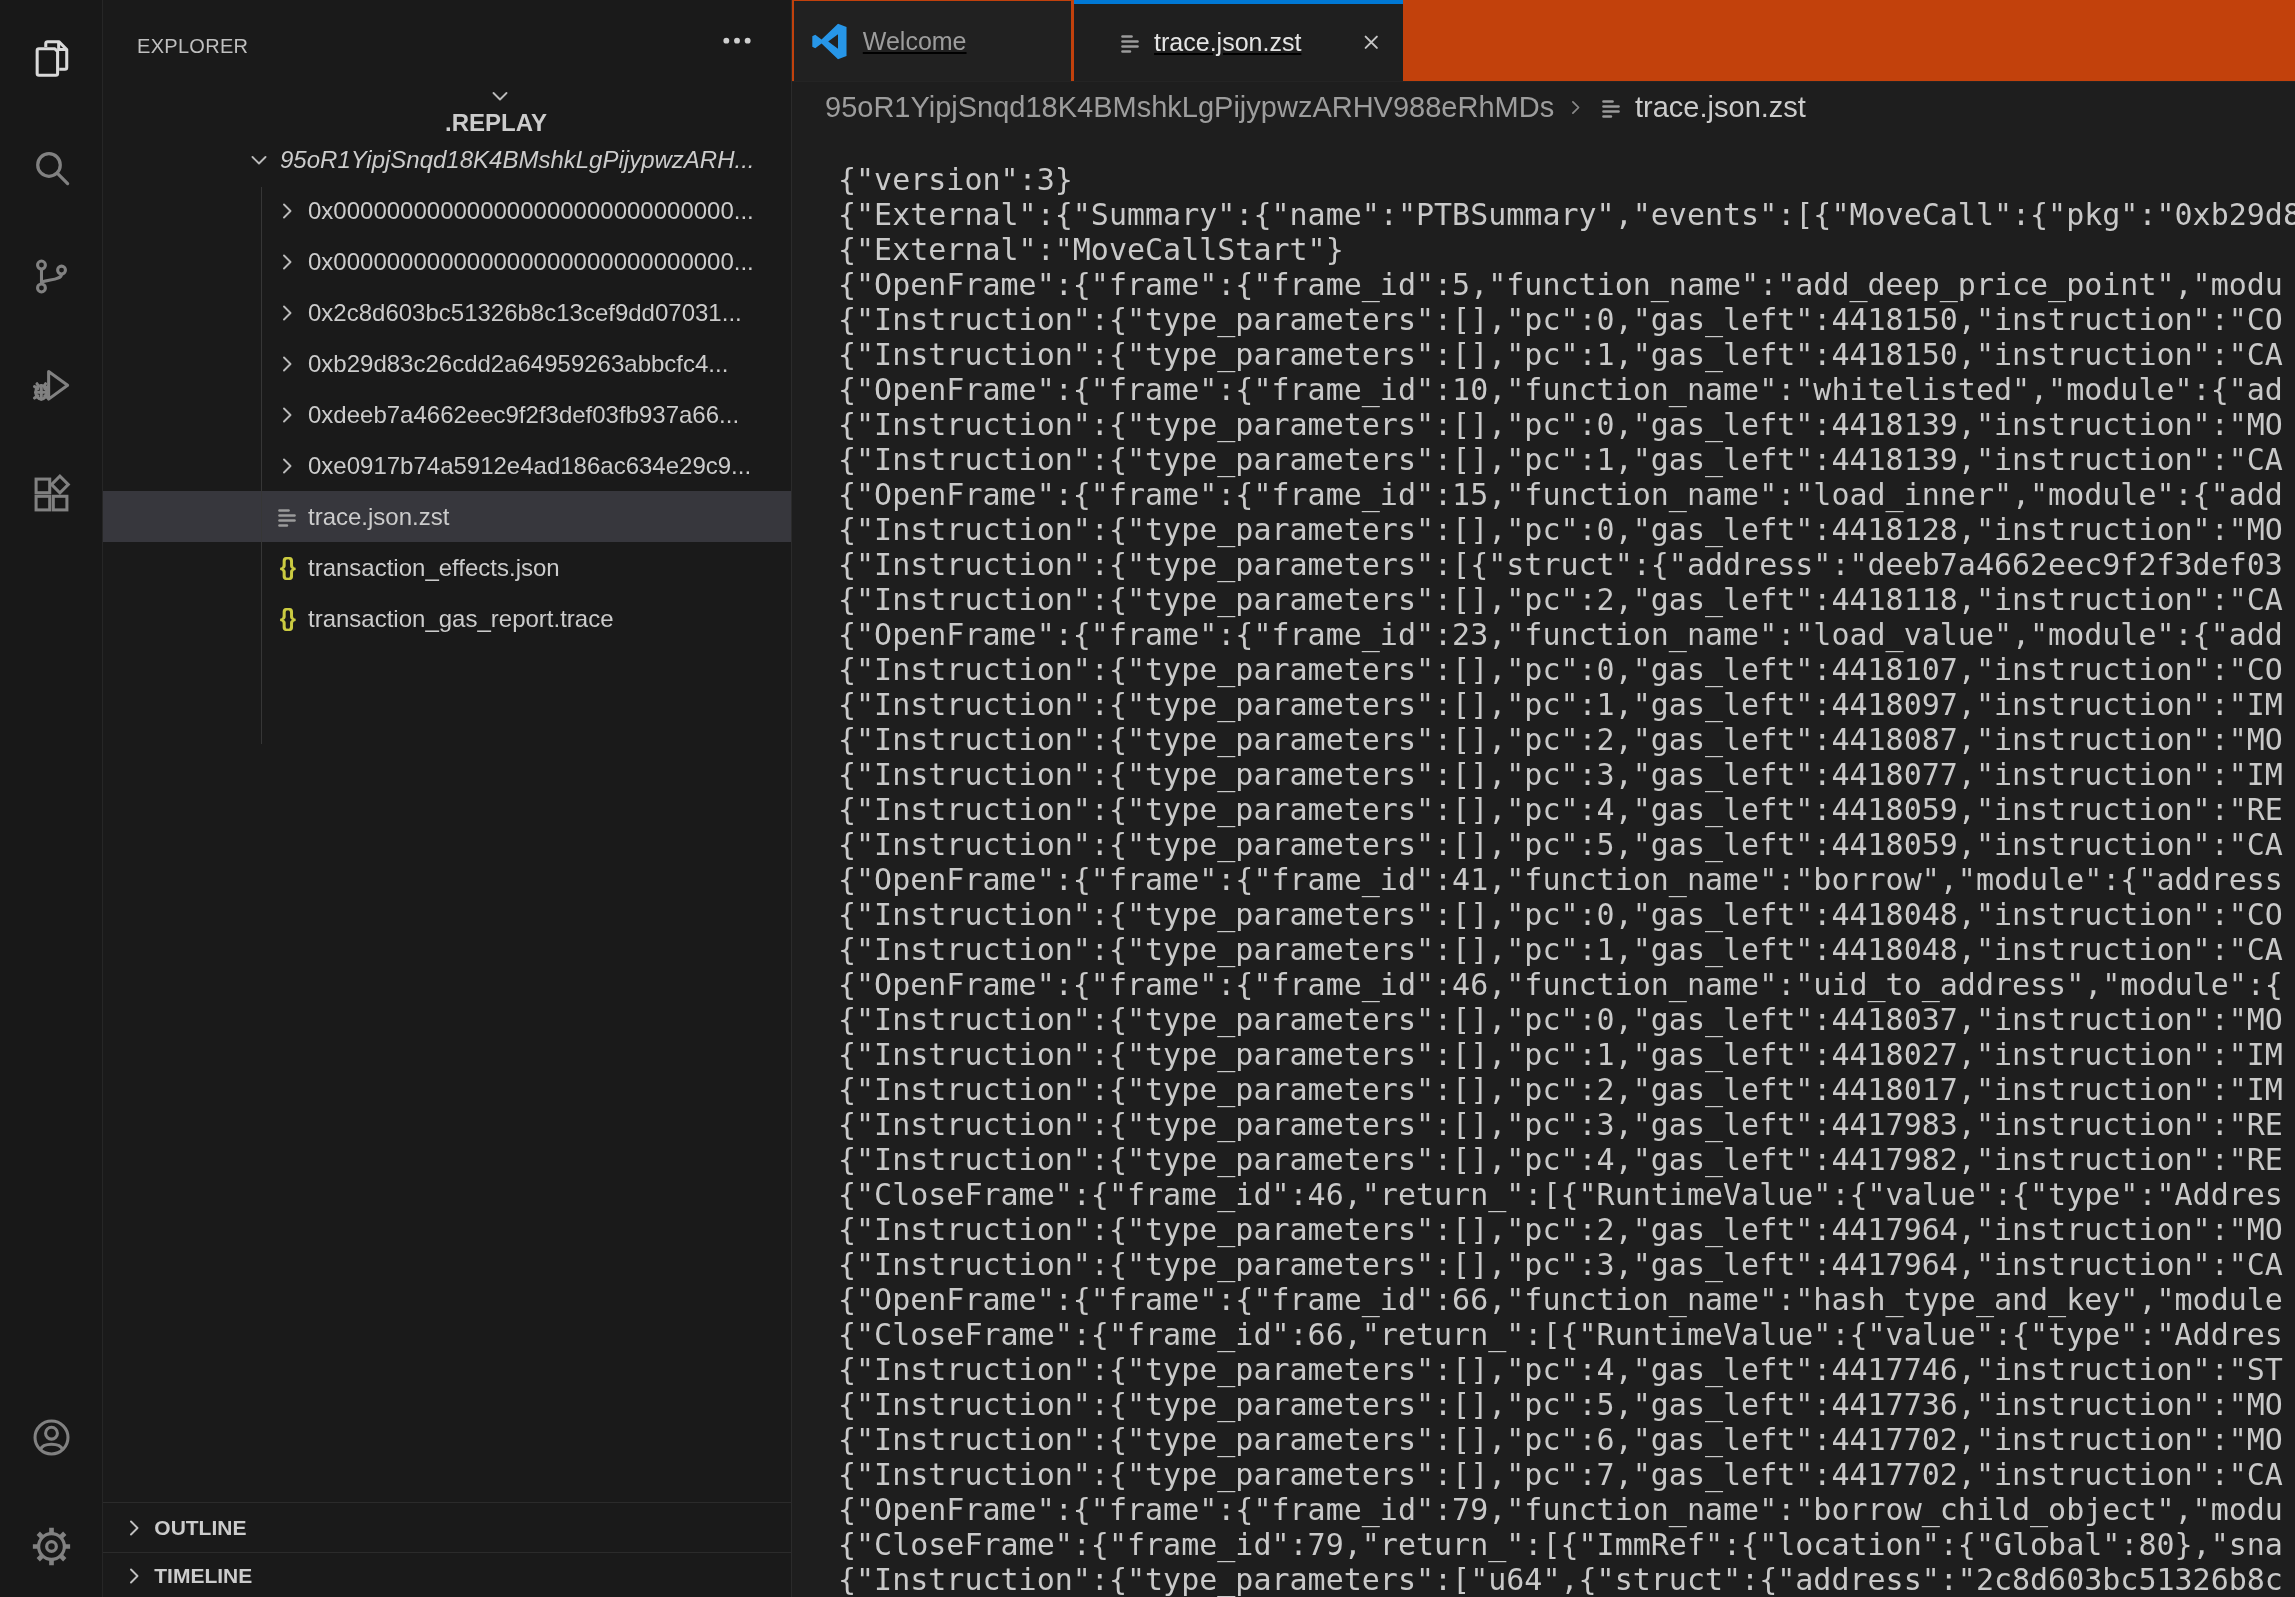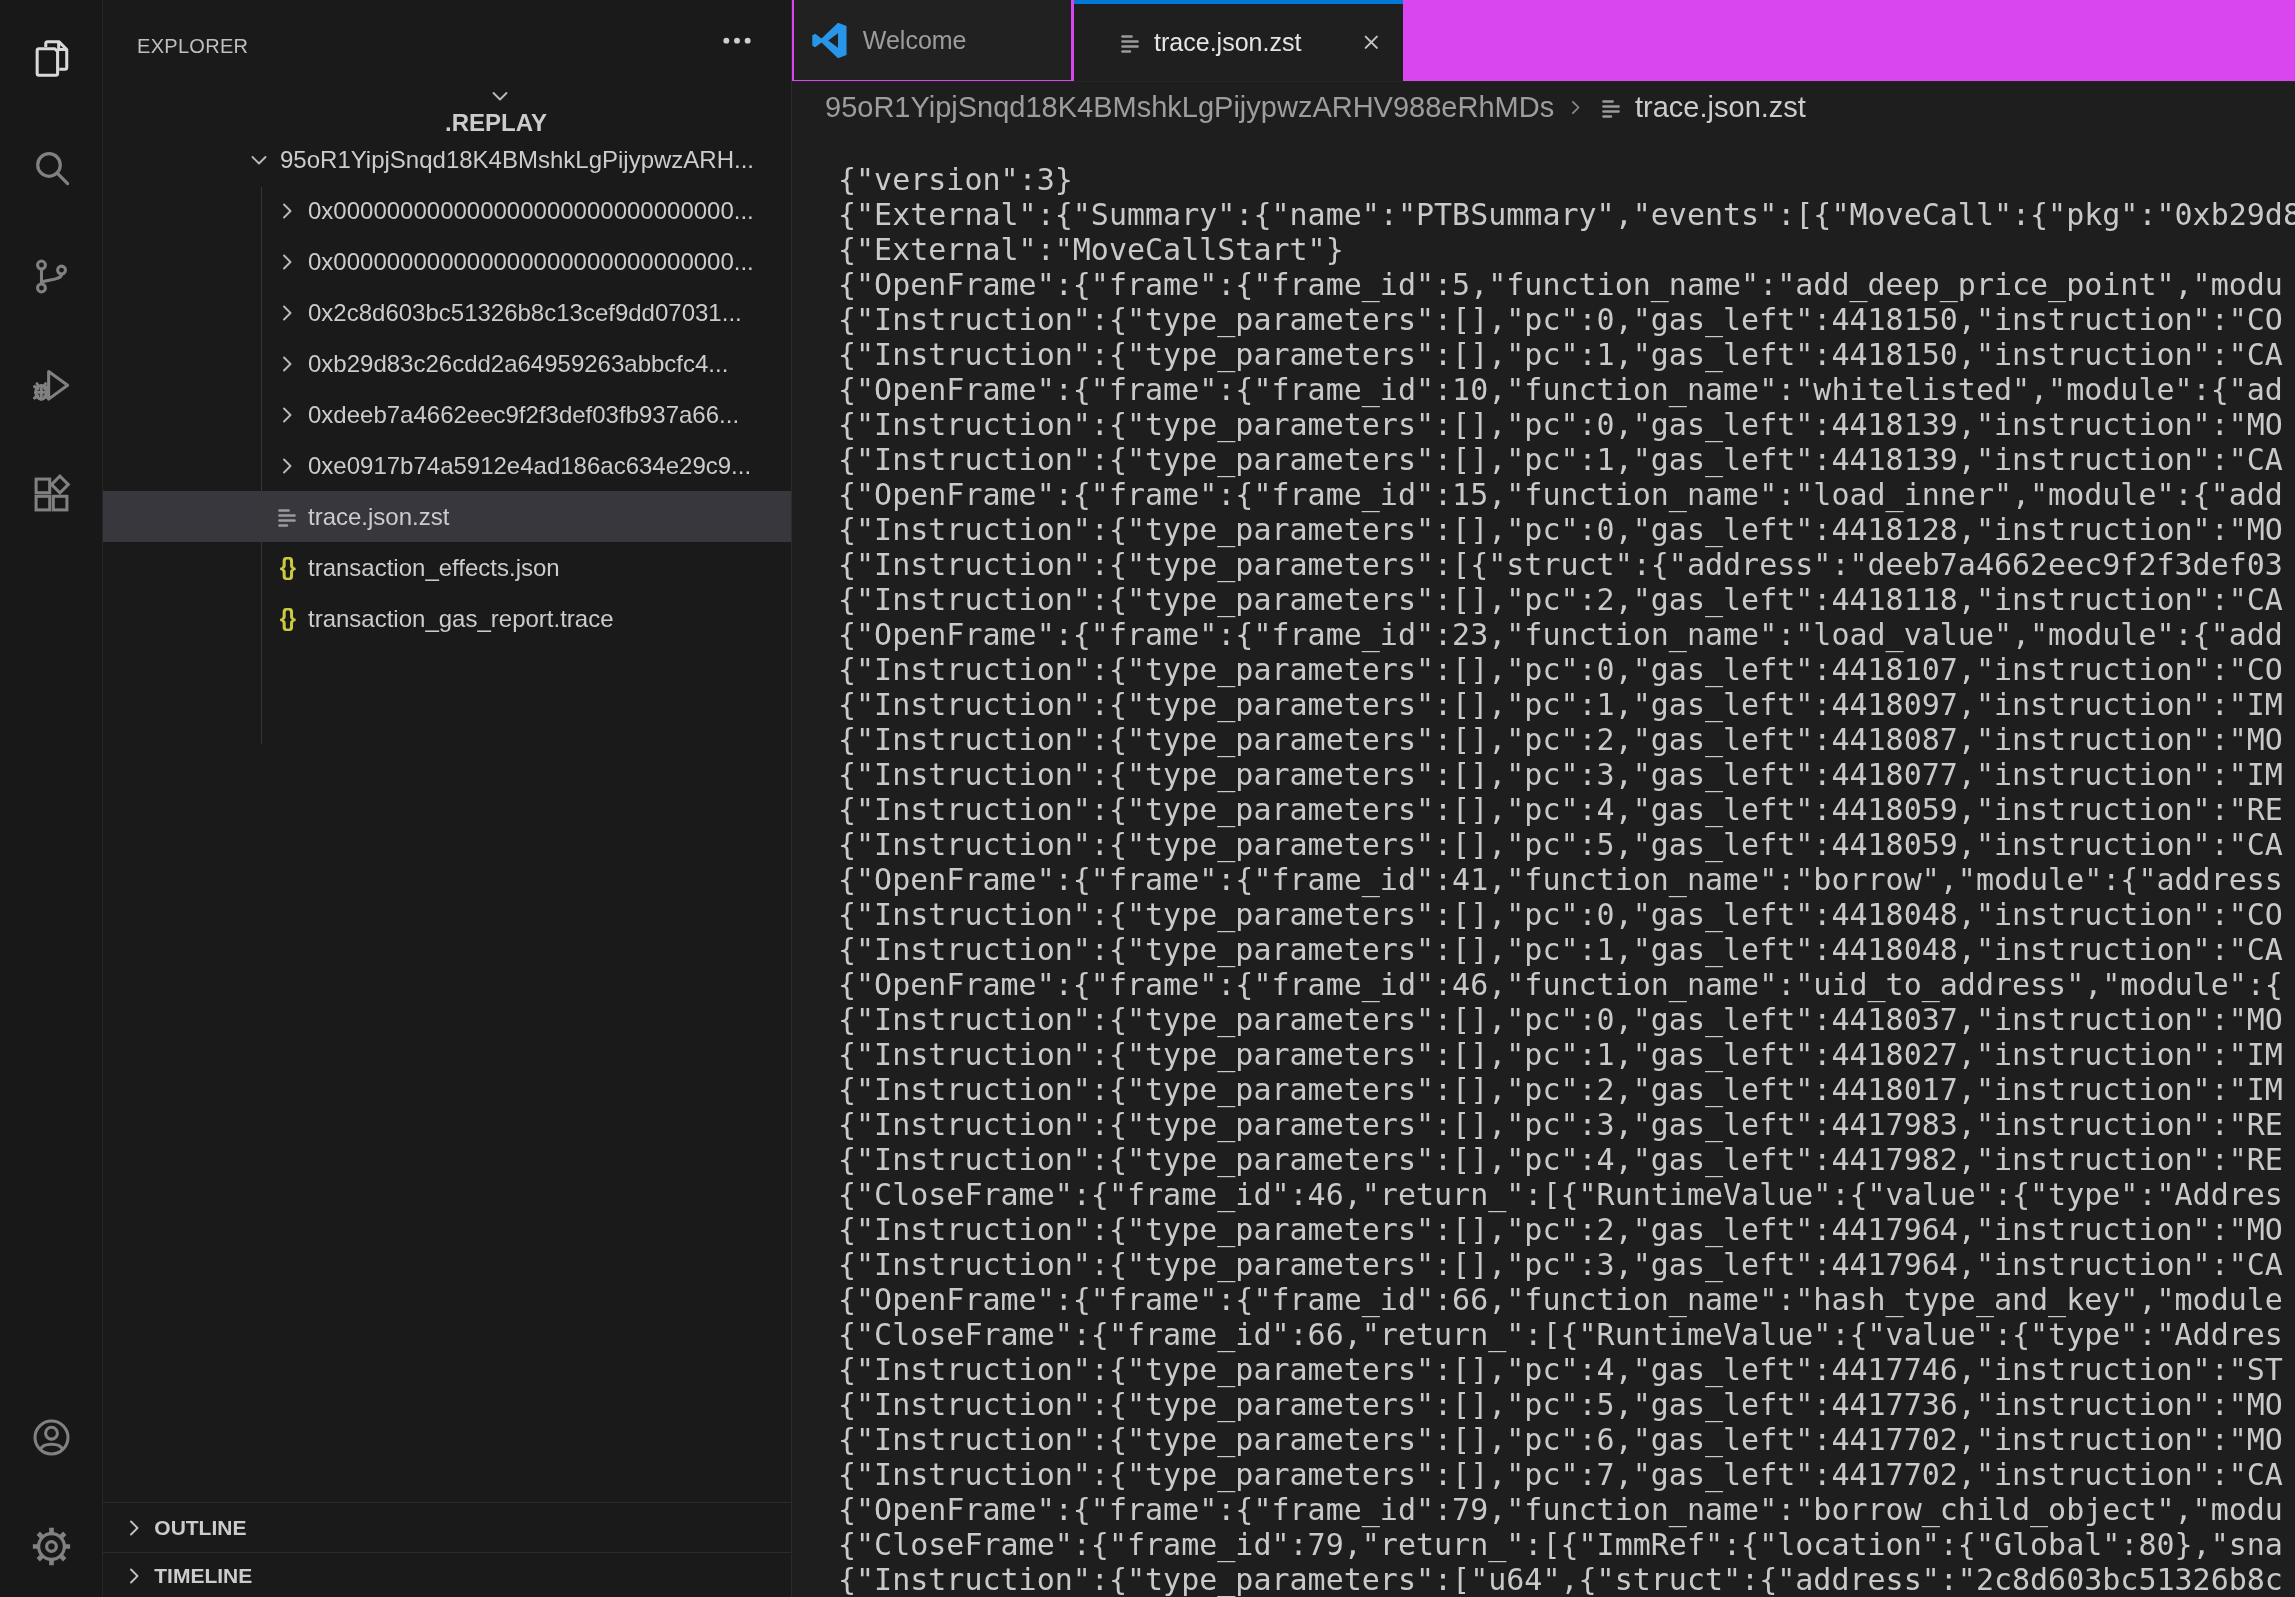--- a/index.html
+++ b/index.html
@@ -23,35 +23,35 @@
   .sb-header{position:absolute;top:0;left:0;right:0;height:84px;display:flex;align-items:center;
              padding:0 35px 0 34px;}
   .sb-title{font-size:20px;color:#bfbfbf;letter-spacing:0.3px;flex:1;margin-top:8px;}
   .sb-actions{background:none;border:none;color:#cfcfcf;cursor:pointer;padding:3.2px;}
   .tree{position:absolute;top:83px;left:0;right:0;}
   .row{height:51px;display:flex;align-items:center;font-size:24px;color:#cccccc;cursor:pointer;}
   .row.selected{background:#37373d;}
   .row .twisty{width:26px;height:26px;margin-right:8px;color:#bababa;}
   .row .label{white-space:nowrap;overflow:hidden;text-overflow:ellipsis;padding-right:16px;}
   .row.depth0{padding-left:114px;font-weight:700;flex-direction:column;}
-  .row.depth1{padding-left:143px;}
+  .row.depth1{padding-left:143px;font-style:italic;}
   .row.depth2{padding-left:171px;text-align:right;}
   .braces{font-weight:700;font-size:23px;color:#cbcb41;width:26px;margin-right:8px;
           justify-content:center;letter-spacing:-1.6px;}
   .guide{position:absolute;left:158px;top:187px;height:557px;width:0.8px;background:#363636;}
   .section{position:absolute;left:0;right:0;display:flex;align-items:center;gap:8px;
            border-top:0.8px solid #2b2b2b;padding-left:19.3px;font-weight:700;font-size:21px;color:#cccccc;cursor:pointer;}
   .section .twisty{width:24px;height:24px;color:#c0c0c0;}
   .sec-outline{top:1502px;height:50px;text-align:center;}
   .sec-timeline{top:1552px;height:46px;}
 
   
   .editor-group{position:absolute;left:792px;right:0;top:0;bottom:0;background:#1e1e1e;}
-  .tabs{position:absolute;top:0;left:0;right:0;height:81px;background:#d946ef;
-        border-bottom:0.8px solid #242424;display:flex;align-items:flex-start;}
+  .tabs{position:absolute;top:0;left:0;right:0;height:81px;background:#c2410c;
+        border-bottom:0.8px solid #242424;display:flex;align-items:flex-end;text-decoration:underline;}
   .tab{display:flex;align-items:center;box-sizing:border-box;cursor:pointer;font-size:25px;}
   .tab-welcome{margin-left:1.6px;width:277px;height:80px;background:#212121;color:#9d9d9d;
                padding-left:17.7px;gap:14.5px;}
   .tab-trace{margin-left:3.2px;width:329px;height:81px;background:#1f1f1f;color:#e4e4e4;
              border-top:4px solid #0078d4;padding:0 17.7px 0 43px;gap:11.3px;}
   .tab-trace .file-ic{color:#9b9b9b;}
   .tab-close{margin-left:auto;color:#c5c5c5;width:27px;height:27px;display:flex;
              align-items:center;justify-content:center;cursor:pointer;}
   .breadcrumb{position:absolute;top:82px;left:33px;height:51px;display:flex;align-items:center;
               gap:11.3px;font-size:29px;color:#9d9d9d;}

